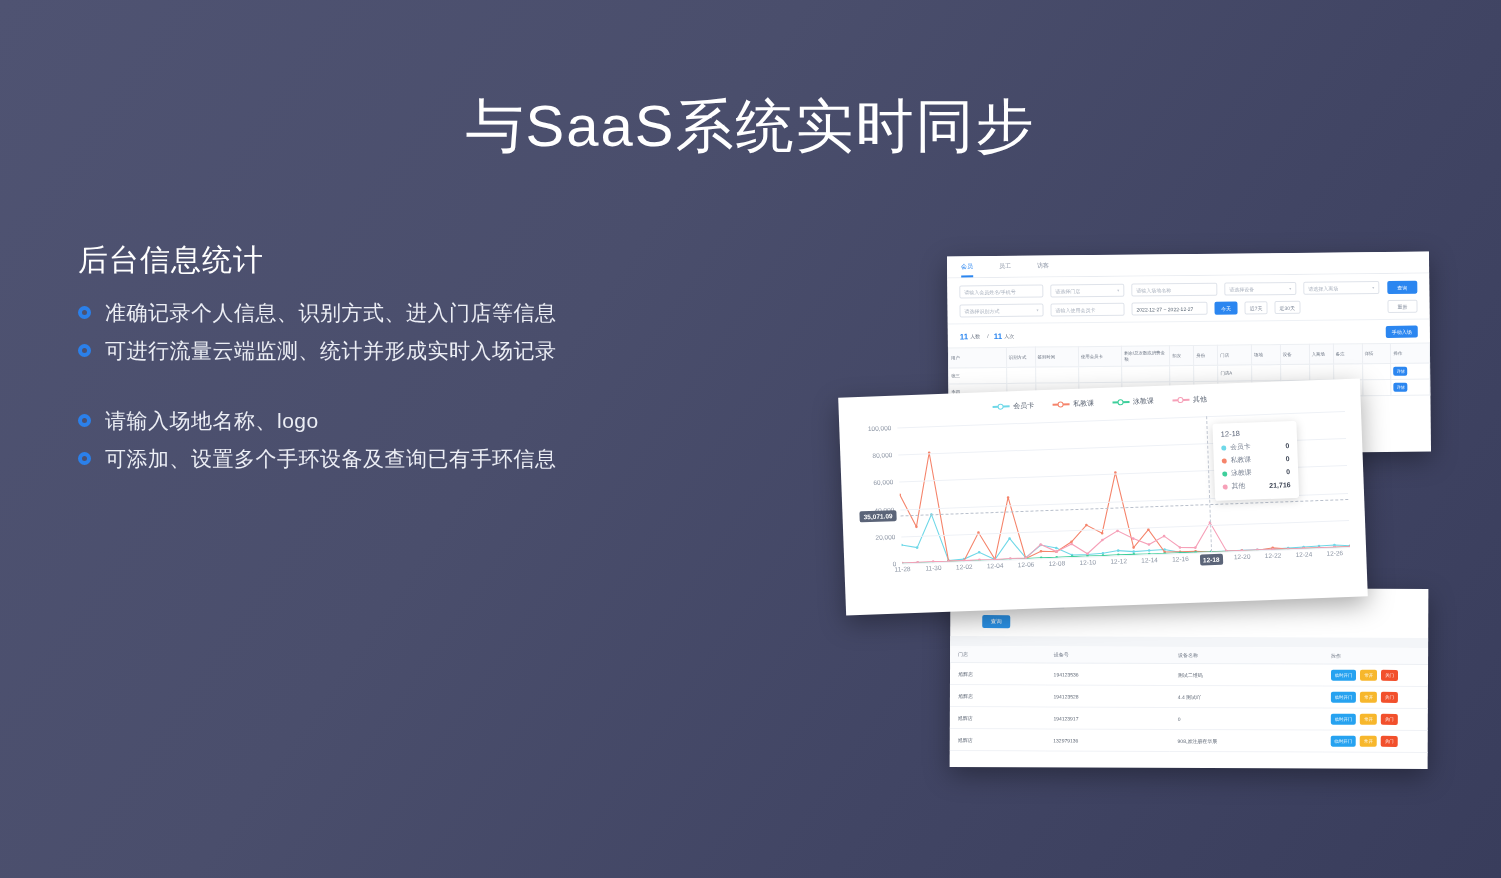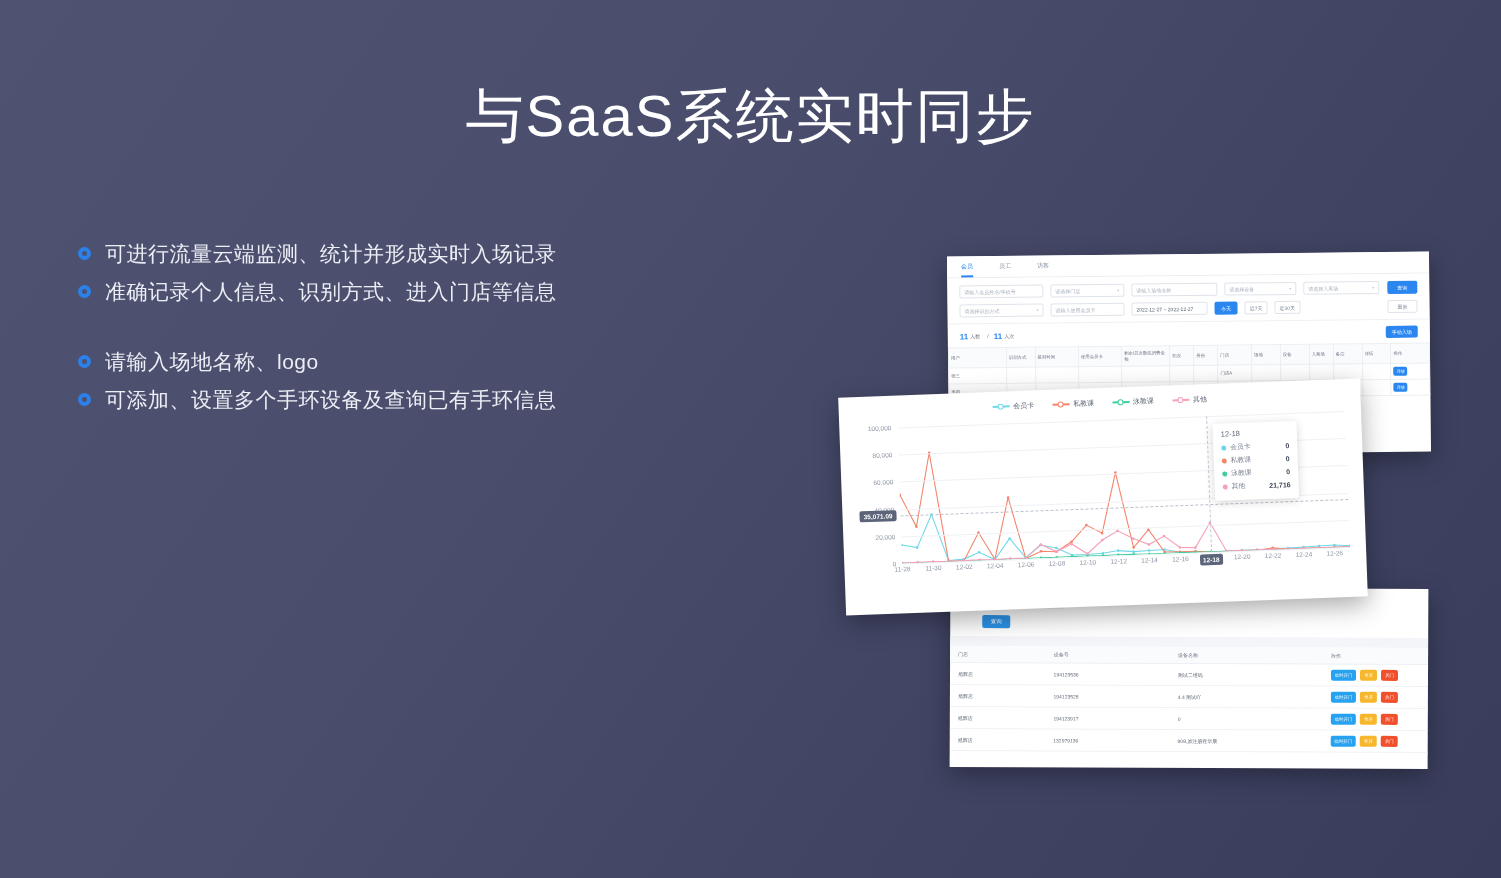--- a/index.html
+++ b/index.html
@@ -12,21 +12,21 @@
   #slide {
     position: relative;
     width: 1501px; height: 878px;
     background: linear-gradient(125deg, #4f5372 0%, #4a4e6c 38%, #414564 68%, #393d5c 100%);
     overflow: hidden;
   }
 
   
   .slide-title {
     position: absolute;
-    top: 78px; left: 0; width: 100%;
+    top: 88px; left: 0; width: 100%;
     text-align: center;
     font-size: 58px;
     letter-spacing: 2px;
     color: #ffffff;
     font-weight: 400;
   }
 
   
   .features {
     position: absolute;
@@ -293,27 +293,28 @@
 </head>
 <body>
 
 <div id="slide">
 
   <div class="slide-title">与SaaS系统实时同步</div>
 
   <div class="features">
 
     <div class="feature-block">
+      <div class="feature-heading">后台信息统计</div>
+      <div class="bullet-row">
+        <span class="bullet-dot"></span>
+        <span class="bullet-text">准确记录个人信息、识别方式、进入门店等信息</span>
+      </div>
       <div class="bullet-row">
         <span class="bullet-dot"></span>
         <span class="bullet-text">可进行流量云端监测、统计并形成实时入场记录</span>
-      </div>
-      <div class="bullet-row">
-        <span class="bullet-dot"></span>
-        <span class="bullet-text">准确记录个人信息、识别方式、进入门店等信息</span>
       </div>
     </div>
 
 
     <div class="feature-block">
       <div class="bullet-row">
         <span class="bullet-dot"></span>
         <span class="bullet-text">请输入场地名称、logo</span>
       </div>
       <div class="bullet-row">

